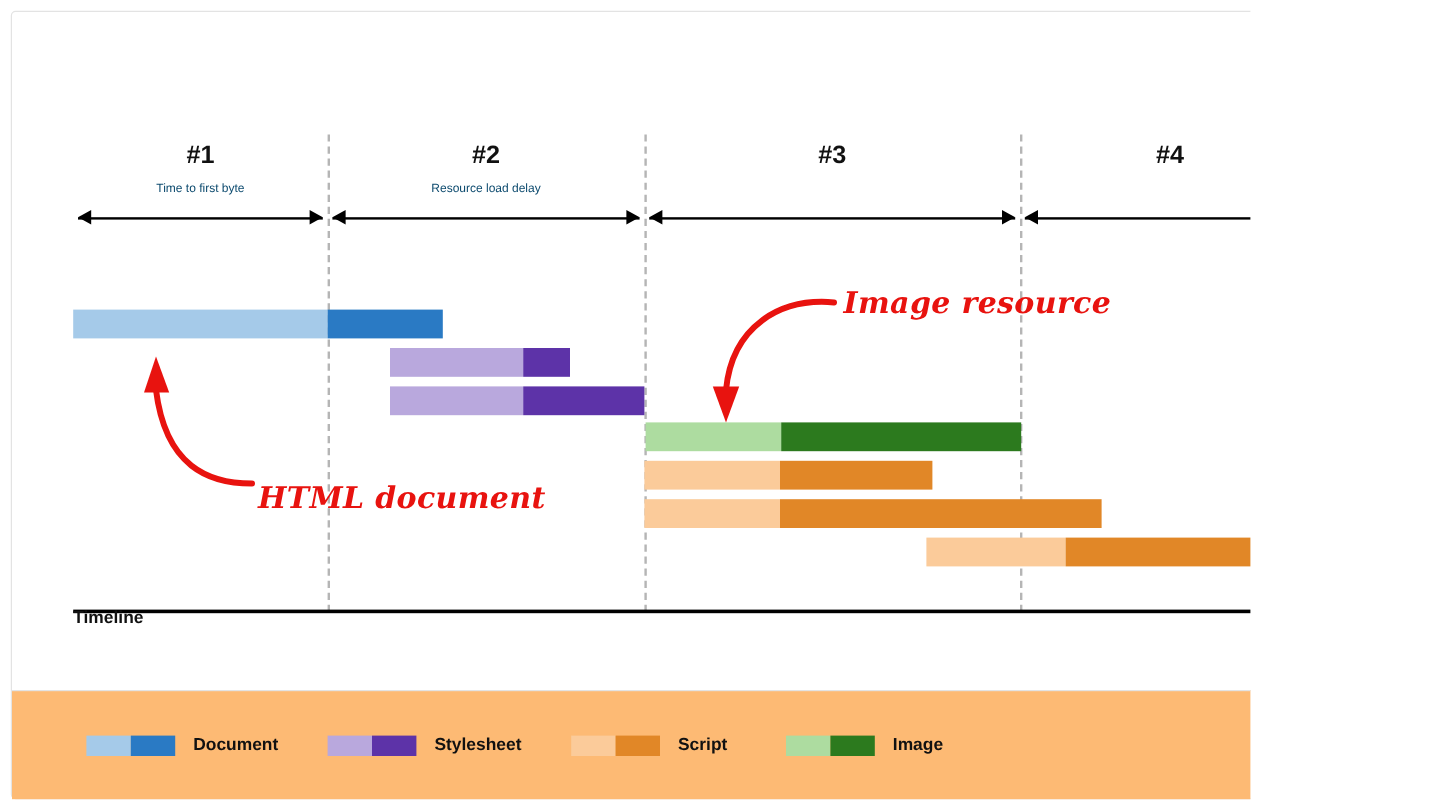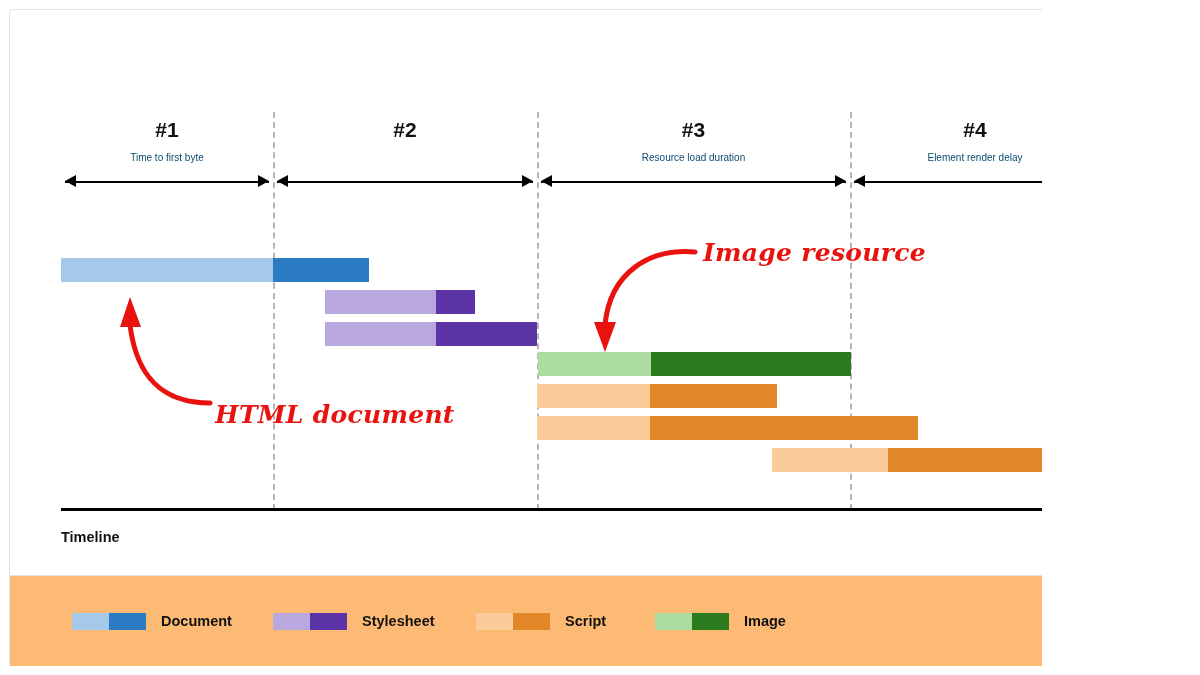--- a/index.html
+++ b/index.html
@@ -214,38 +214,37 @@
           <div class="phase-num">#1</div>
           <div class="phase-name">Time to first byte</div>
         </div>
         <div class="measure" style="left: 65px; top: 175px; width: 204px;">
           <div class="head left"></div>
           <div class="shaft"></div>
           <div class="head right"></div>
         </div>
         <div class="phase" style="left: 273px; top: 118px; width: 264px;">
           <div class="phase-num">#2</div>
+          <div class="phase-name">Resource load delay</div>
         </div>
         <div class="measure" style="left: 277px; top: 175px; width: 256px;">
           <div class="head left"></div>
           <div class="shaft"></div>
           <div class="head right"></div>
         </div>
         <div class="phase" style="left: 537px; top: 118px; width: 313px;">
           <div class="phase-num">#3</div>
-          <div class="phase-name">Resource load duration</div>
         </div>
         <div class="measure" style="left: 541px; top: 175px; width: 305px;">
           <div class="head left"></div>
           <div class="shaft"></div>
           <div class="head right"></div>
         </div>
         <div class="phase" style="left: 850px; top: 118px; width: 250px;">
           <div class="phase-num">#4</div>
-          <div class="phase-name">Element render delay</div>
         </div>
         <div class="measure" style="left: 854px; top: 175px; width: 242px;">
           <div class="head left"></div>
           <div class="shaft"></div>
           <div class="head right"></div>
         </div>
       </div>
 
     <div id="bars-layer">
         <div class="bar" style="left: 61px; top: 258px; width: 308px;">
@@ -288,21 +287,21 @@
       <svg class="annot-arrow" style="left:590px; top:240px;" width="110" height="115" viewBox="0 0 110 115">
         <path d="M105,12 C60,8 20,32 15,85" fill="none" stroke="#e8130f" stroke-width="5" stroke-linecap="round"></path>
         <polygon points="15,112 4,82 26,82" fill="#e8130f"></polygon>
       </svg>
     <div class="annot" style="left: 215px; top: 400px; color: rgb(232, 19, 15);">HTML document</div>
         <div class="annot" style="left: 703px; top: 238px; color: rgb(232, 19, 15);">Image resource</div>
       </div>
 
     <div class="axis-line" style="left: 61px; top: 508px; width: 1069px;"></div>
     <div class="axis-arrow" style="left: 1128px; top: 501.5px;"></div>
-    <div class="axis-label" style="left: 61px; top: 529px;">Timeline</div>
+    <div class="axis-label" style="left: 61px; top: 507px;">Timeline</div>
   </div>
 
   <div class="legend-band">
     <div id="legend-items">
         <div class="legend-item" style="left: 62px;">
           <div class="legend-swatch">
             <span style="background: rgb(165, 202, 233);"></span>
             <span style="background: rgb(42, 122, 196);"></span>
           </div>
           <div class="legend-text">Document</div>

